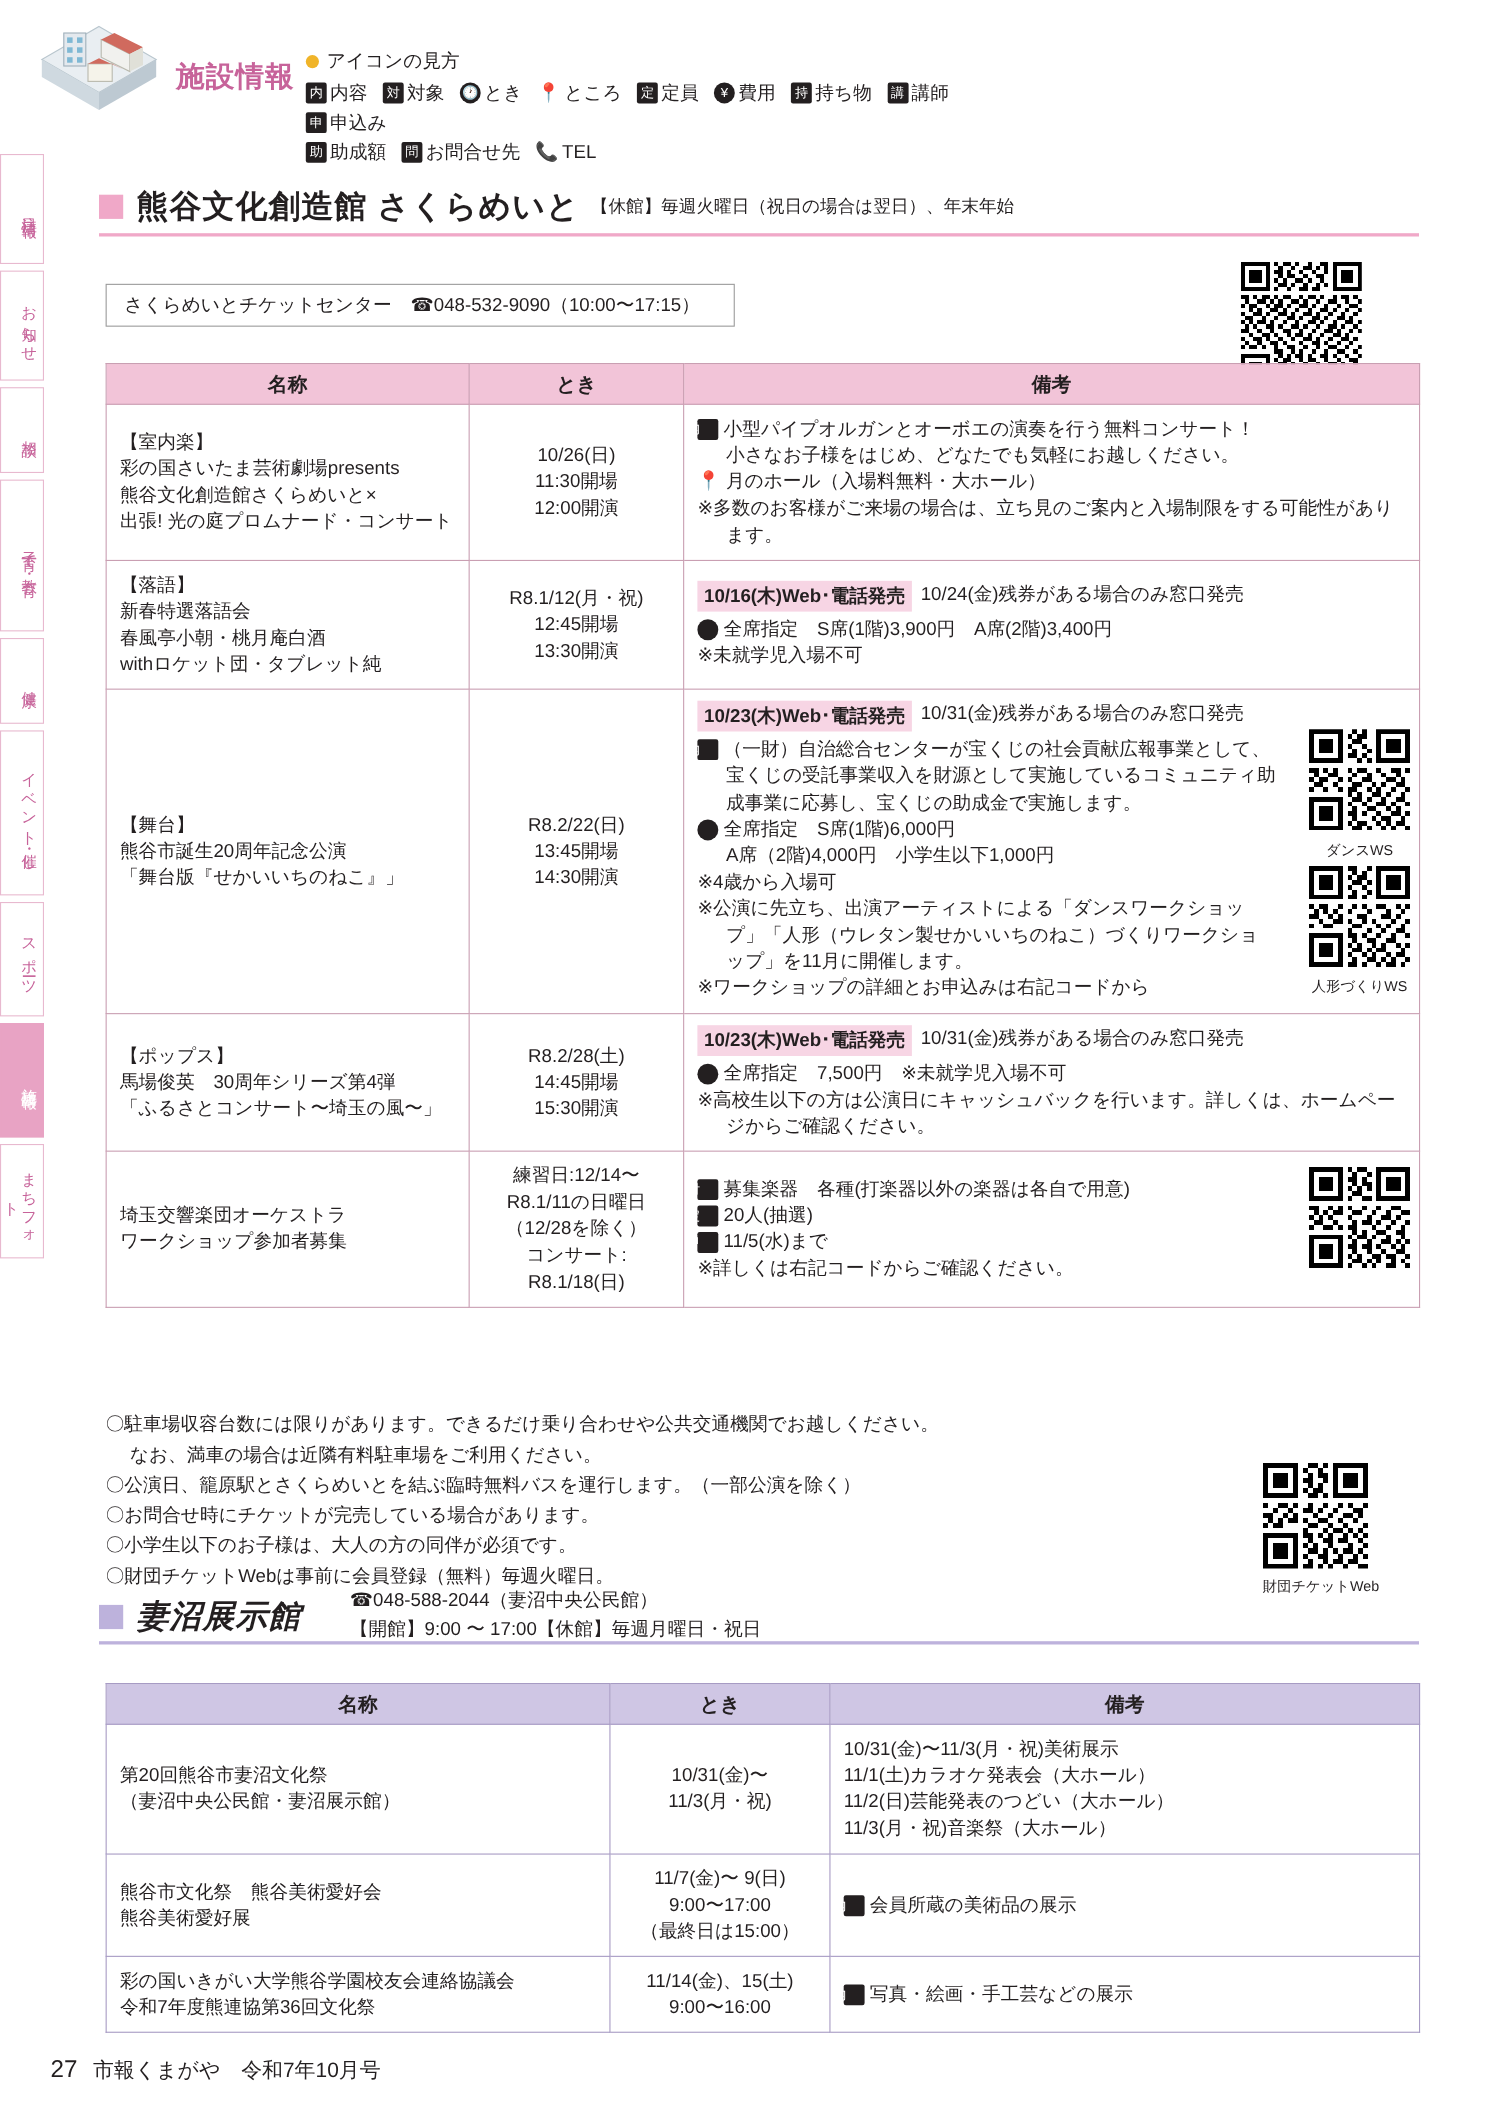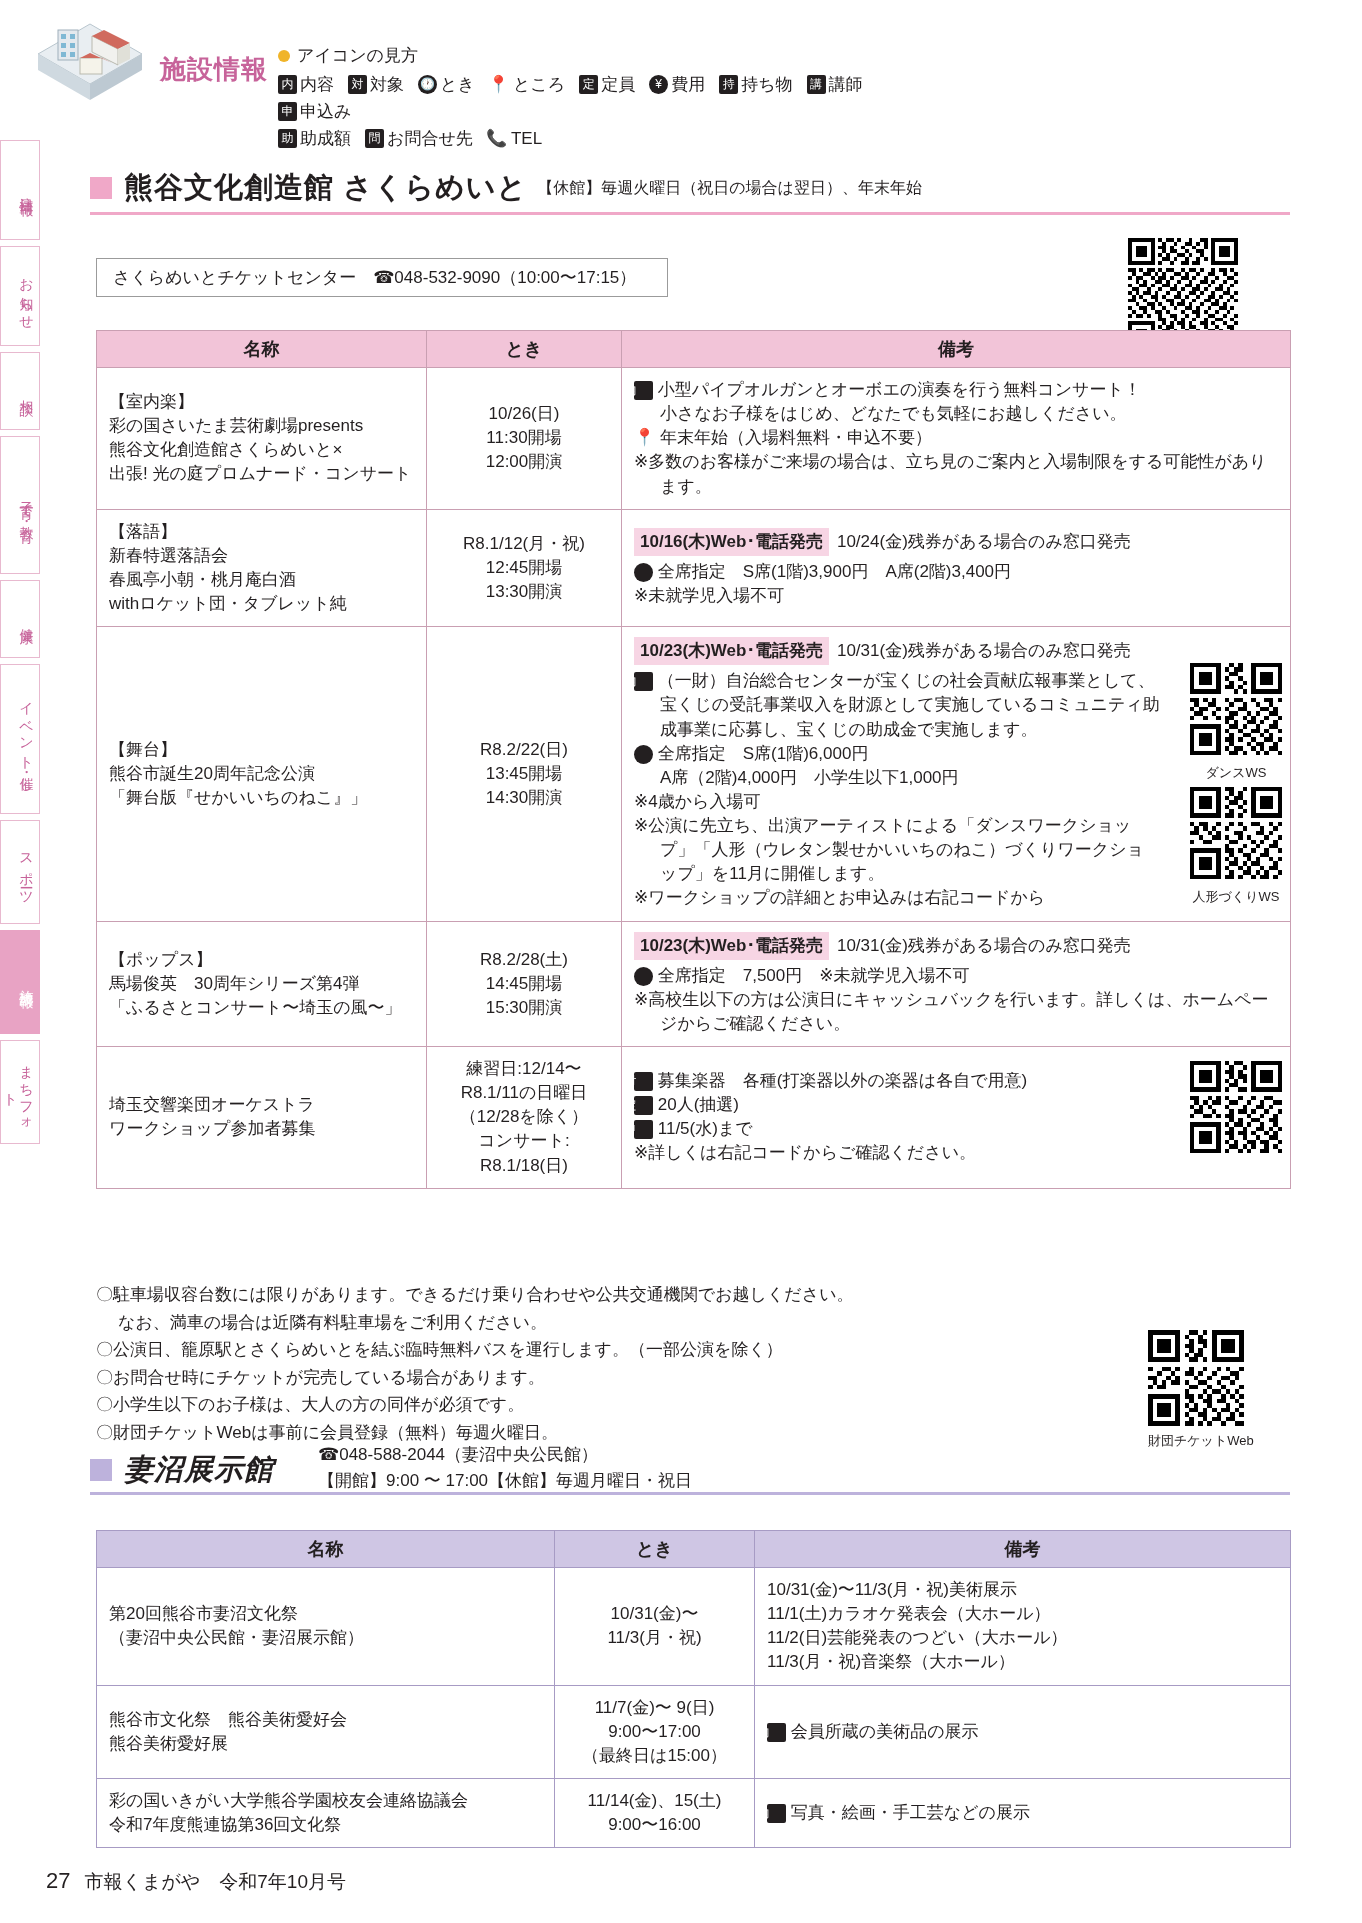--- a/index.html
+++ b/index.html
@@ -82,21 +82,21 @@
   }
   table.t.purple th { background:#cfc6e4; border-color:#a79bc4; }
   table.t td {
     border:1px solid #c99fb2; padding:10px 12px; font-size:17px;
     vertical-align:middle; line-height:1.42;
   }
   table.t.purple td { border-color:#a79bc4; }
   .nm { white-space:pre-line; }
   .tk { white-space:pre-line; text-align:center; }
 
-  .sale-line { margin-bottom:4px; display:flex; align-items:center; flex-wrap:wrap; gap:8px;}
+  .sale-line { margin-bottom:4px; display:flex; flex-wrap:wrap; gap:8px;}
   .sale-hl { background:#f7d5e4; padding:2px 6px; font-weight:bold; }
   .ind { display:block; padding-left:26px; text-indent:-26px; }
   .qr-cap { font-size:13px; text-align:center; margin-top:2px; }
 
   
   .notes { position:absolute; font-size:17px; line-height:1.5; }
   .notes div { margin-bottom:2px; }
   .notes .sub { padding-left:22px; }
 
   
@@ -460,21 +460,21 @@
       <td class="nm">【室内楽】
 彩の国さいたま芸術劇場presents
 熊谷文化創造館さくらめいと×
 出張! 光の庭プロムナード・コンサート</td>
       <td class="tk">10/26(日)
 11:30開場
 12:00開演</td>
       <td>
         <span class="ind"><span class="ibox">内</span> <span style="white-space:pre-line;text-align:right;">小型パイプオルガンとオーボエの演奏を行う無料コンサート！
 小さなお子様をはじめ、どなたでも気軽にお越しください。</span></span>
-        <span class="ind"><span>📍</span> <span>年末年始（入場料無料・申込不要）</span></span>
+        <span class="ind"><span>📍</span> <span>月のホール（入場料無料・大ホール）</span></span>
         <span class="ind">※多数のお客様がご来場の場合は、立ち見のご案内と入場制限をする可能性があります。</span>
       </td>
     </tr>
 
     <tr>
       <td class="nm">【落語】
 新春特選落語会
 春風亭小朝・桃月庵白酒
 withロケット団・タブレット純</td>
       <td class="tk">R8.1/12(月・祝)

